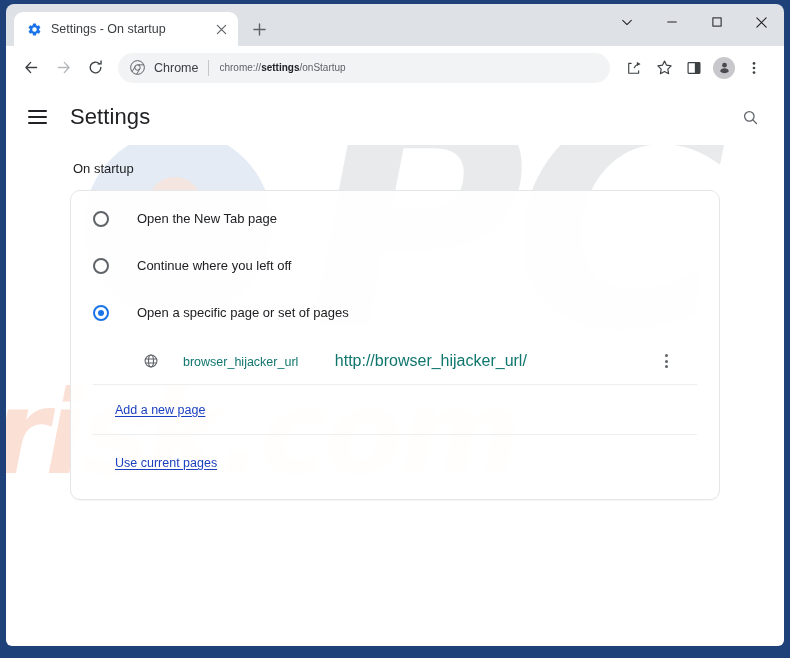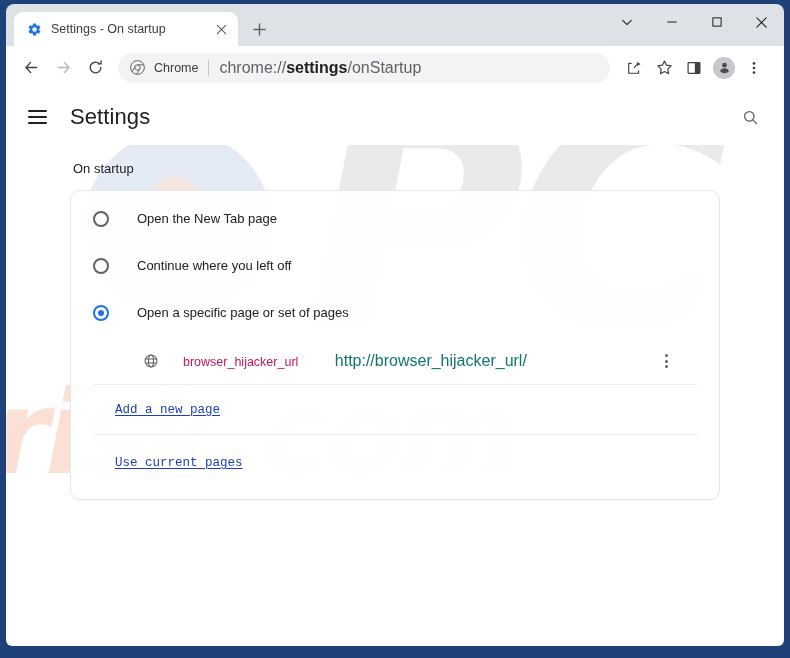--- a/index.html
+++ b/index.html
@@ -116,21 +116,21 @@
     color: #3c4043;
     white-space: nowrap;
   }
   .omni-sep {
     width: 1px; height: 16px;
     background: #c4c7c5;
     flex: 0 0 1px;
     margin: 0 2px;
   }
   .omni-url {
-    font-size: 16px;
+    font-size: 10px;
     color: #5f6368;
     white-space: nowrap;
     overflow: hidden;
     text-overflow: ellipsis;
   }
   .omni-url b { color: #202124; font-weight: 700; }
 
   .tool-icon {
     width: 28px; height: 28px;
     display: flex; align-items: center; justify-content: center;
@@ -296,21 +296,21 @@
     display: flex; align-items: center; justify-content: center;
     color: #5f6368;
   }
   .url-text {
     margin-left: 22px;
     flex: 1 1 auto;
     min-width: 0;
   }
   .url-name {
     font-size: 12.5px;
-    color: #be185d;
+    color: #0f766e;
     line-height: 1.45;
     white-space: nowrap;
     overflow: hidden;
     text-overflow: ellipsis;
   }
   .url-sub {
     font-size: 16px;
     color: #0f766e;
     line-height: 1.45;
     white-space: nowrap;
@@ -335,21 +335,20 @@
     align-items: center;
   }
   .link-row.bordered { border-bottom: 1px solid #edeef0; }
   .link-row.last { height: 56px; }
   .settings-link {
     font-size: 12.5px;
     color: #1a3fbf;
     text-decoration: underline;
     text-underline-offset: 2px;
     cursor: pointer;
-    font-family: Liberation Mono, monospace;
   }
 </style>
 </head>
 <body>
 
 <div class="window-frame">
 
   <div class="titlebar">
 
     <div class="tab">

